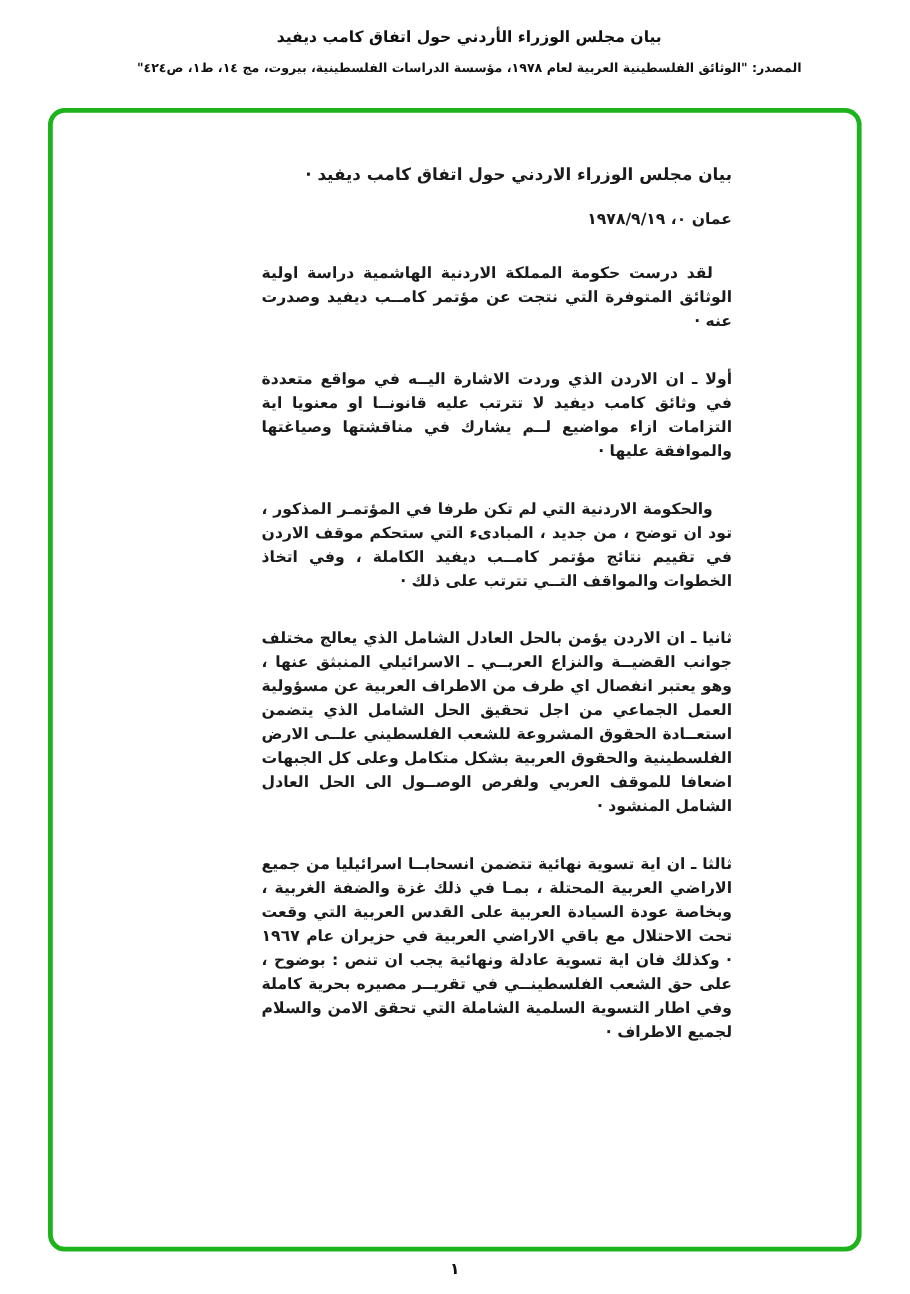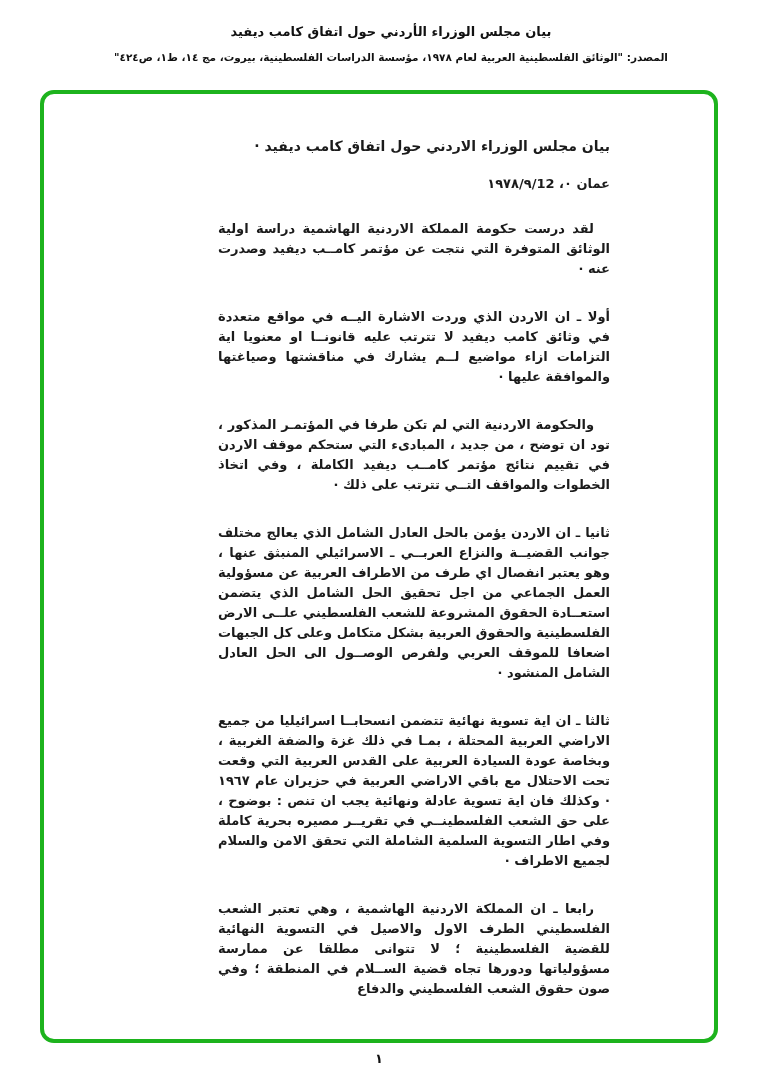--- a/index.html
+++ b/index.html
@@ -65,33 +65,32 @@
     <div class="header-title">بيان مجلس الوزراء الأردني حول اتفاق كامب ديفيد</div>
     <div class="header-source">المصدر: "الوثائق الفلسطينية العربية لعام ١٩٧٨، مؤسسة الدراسات الفلسطينية، بيروت، مج ١٤، ط١، ص٤٢٤"</div>
   </div>
 
   <div class="doc-frame">
     <div class="doc-content">
 
       <div class="doc-title">بيان مجلس الوزراء الاردني حول اتفاق كامب ديفيد ·</div>
 
       <div class="dateline">
-        <span class="dl-place">عمان ٠، ١٩٧٨/٩/12</span>
+        <span class="dl-place">عمان ٠، ١٩٧٨/٩/١٩</span>
       </div>
 
       <p class="doc-paragraph indent">لقد درست حكومة المملكة الاردنية الهاشمية دراسة اولية الوثائق المتوفرة التي نتجت عن مؤتمر كامــب ديفيد وصدرت عنه ·</p>
 
       <p class="doc-paragraph">أولا ـ ان الاردن الذي وردت الاشارة اليــه في مواقع متعددة في وثائق كامب ديفيد لا تترتب عليه قانونــا او معنويا اية التزامات ازاء مواضيع لــم يشارك في مناقشتها وصياغتها والموافقة عليها ·</p>
 
       <p class="doc-paragraph indent">والحكومة الاردنية التي لم تكن طرفا في المؤتمـر المذكور ، تود ان توضح ، من جديد ، المبادىء التي ستحكم موقف الاردن في تقييم نتائج مؤتمر كامــب ديفيد الكاملة ، وفي اتخاذ الخطوات والمواقف التــي تترتب على ذلك ·</p>
 
       <p class="doc-paragraph">ثانيا ـ ان الاردن يؤمن بالحل العادل الشامل الذي يعالج مختلف جوانب القضيــة والنزاع العربــي ـ الاسرائيلي المنبثق عنها ، وهو يعتبر انفصال اي طرف من الاطراف العربية عن مسؤولية العمل الجماعي من اجل تحقيق الحل الشامل الذي يتضمن استعــادة الحقوق المشروعة للشعب الفلسطيني علــى الارض الفلسطينية والحقوق العربية بشكل متكامل وعلى كل الجبهات اضعافا للموقف العربي ولفرص الوصــول الى الحل العادل الشامل المنشود ·</p>
 
       <p class="doc-paragraph">ثالثا ـ ان اية تسوية نهائية تتضمن انسحابــا اسرائيليا من جميع الاراضي العربية المحتلة ، بمـا في ذلك غزة والضفة الغربية ، وبخاصة عودة السيادة العربية على القدس العربية التي وقعت تحت الاحتلال مع باقي الاراضي العربية في حزيران عام ١٩٦٧ · وكذلك فان اية تسوية عادلة ونهائية يجب ان تنص : بوضوح ، على حق الشعب الفلسطينــي في تقريــر مصيره بحرية كاملة وفي اطار التسوية السلمية الشاملة التي تحقق الامن والسلام لجميع الاطراف ·</p>
 
-      <p class="doc-paragraph indent">رابعا ـ ان المملكة الاردنية الهاشمية ، وهي تعتبر الشعب الفلسطيني الطرف الاول والاصيل في التسوية النهائية للقضية الفلسطينية ؛ لا تتوانى مطلقا عن ممارسة مسؤولياتها ودورها تجاه قضية الســلام في المنطقة ؛ وفي صون حقوق الشعب الفلسطيني والدفاع</p>
 
     </div>
   </div>
 
   <div class="page-number">١</div>
 
 </div>
 
 </body></html>

